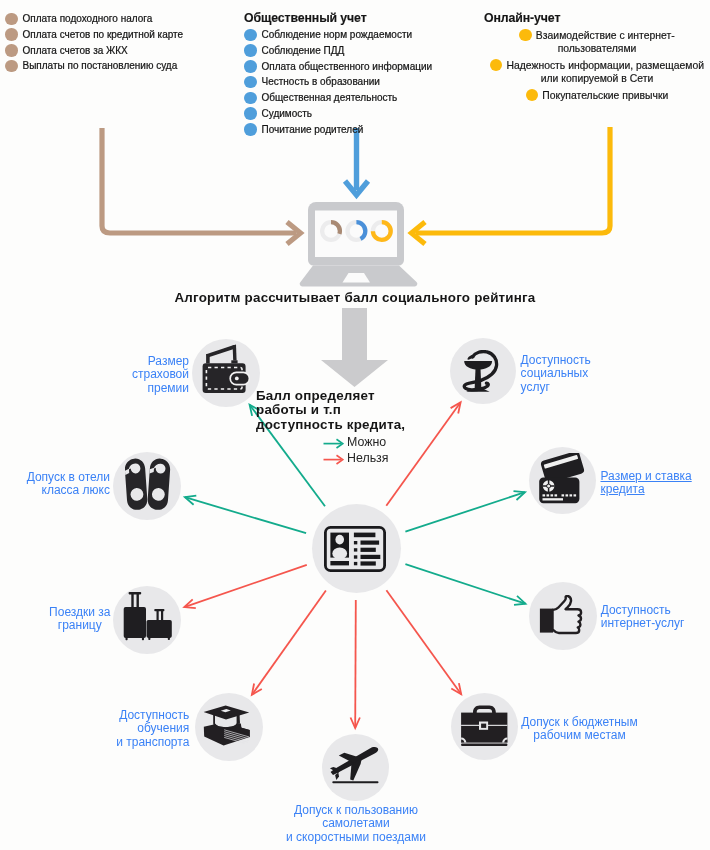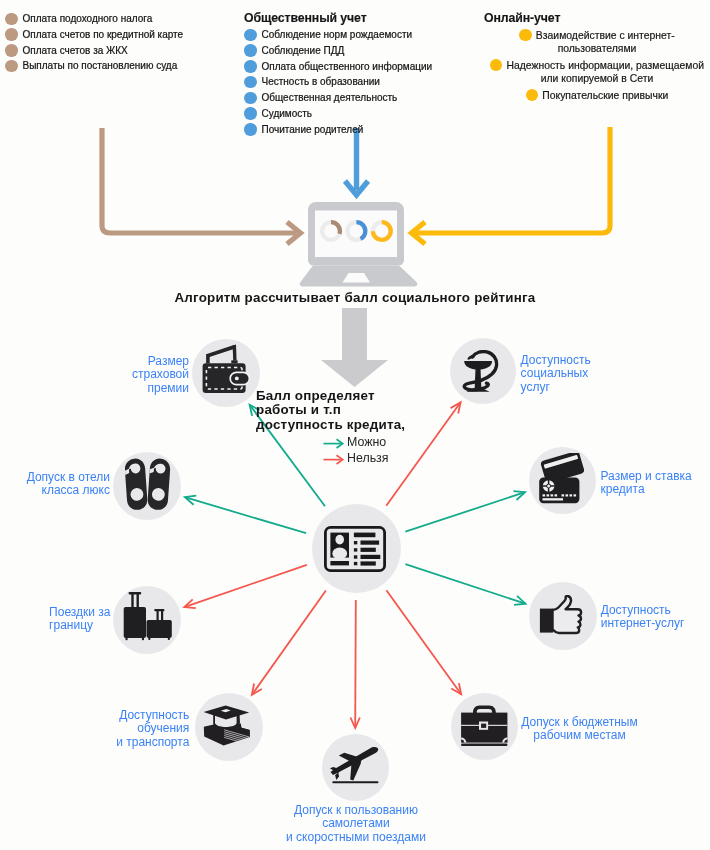--- a/index.html
+++ b/index.html
@@ -225,26 +225,26 @@
       <div>Доступность</div>
       <div>социальных</div>
       <div>услуг</div>
     </div>
     <div class="circle" style="left: 113px; top: 452px; width: 68px; height: 68px;"></div>
     <div class="node-label" style="top: 471px; right: 600px; text-align: right;">
       <div>Допуск в отели</div>
       <div>класса люкс</div>
     </div>
     <div class="circle" style="left: 528.5px; top: 446.5px; width: 67px; height: 67px;"></div>
-    <div class="node-label" style="top: 470px; left: 600.5px; text-align: left;">
+    <div class="node-label" style="top: 470px; left: 600.5px; text-align: left; text-decoration: underline;">
       <div>Размер и ставка</div>
       <div>кредита</div>
     </div>
     <div class="circle" style="left: 113px; top: 586px; width: 68px; height: 68px;"></div>
-    <div class="node-label" style="top: 606px; right: 599.5px; text-align: left;">
+    <div class="node-label" style="top: 606px; right: 599.5px; text-align: center;">
       <div>Поездки за</div>
       <div>границу</div>
     </div>
     <div class="circle" style="left: 529px; top: 582px; width: 68px; height: 68px;"></div>
     <div class="node-label" style="top: 604px; left: 600.7px; text-align: left;">
       <div>Доступность</div>
       <div>интернет-услуг</div>
     </div>
     <div class="circle" style="left: 195px; top: 693px; width: 68px; height: 68px;"></div>
     <div class="node-label" style="top: 709px; right: 520.7px; text-align: right;">

